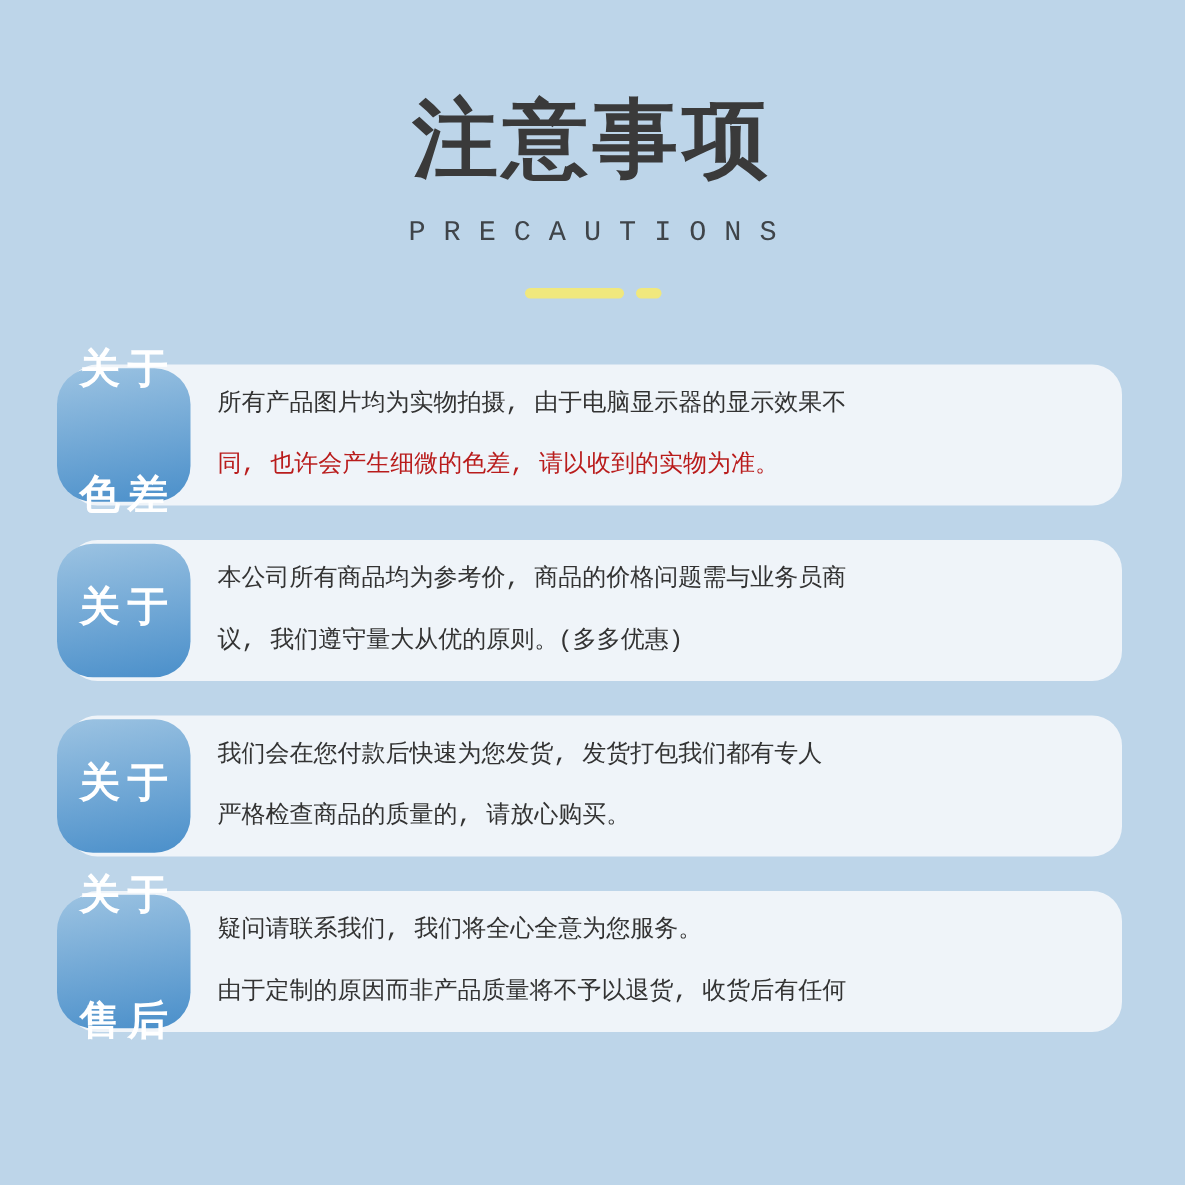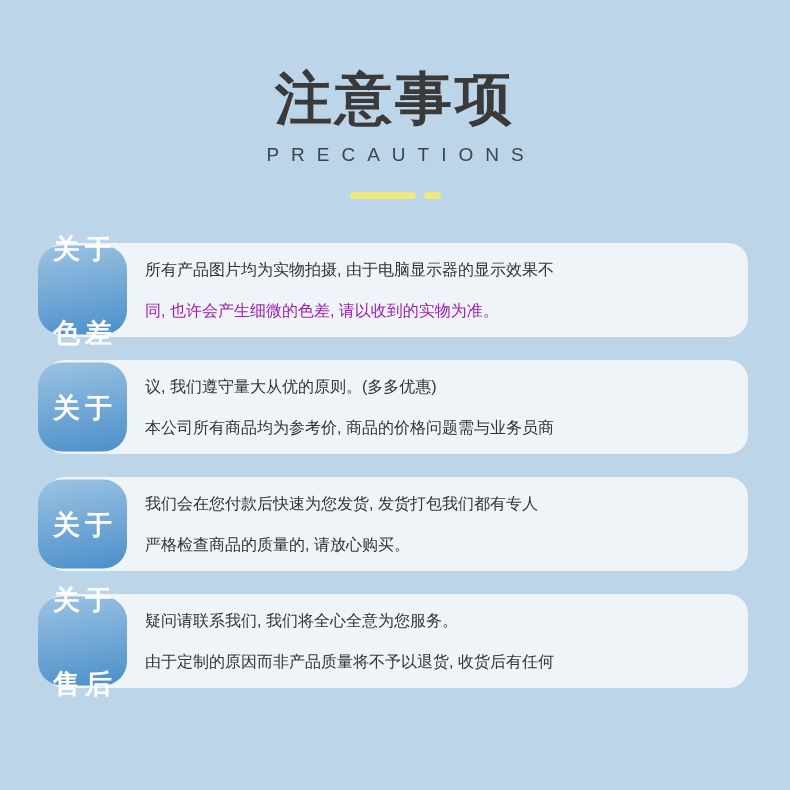--- a/index.html
+++ b/index.html
@@ -2,21 +2,21 @@
 <html><head>
 <meta charset="utf-8">
 <style>
   * { margin: 0; padding: 0; box-sizing: border-box; }
   html, body { width: 790px; height: 790px; }
   body {
     background: #bdd5e9;
     font-family: "Liberation Sans", sans-serif;
     overflow: hidden;
   }
-  .page { width: 790px; height: 790px; position: relative; }
+  .page { width: 790px; height: 790px; position: relative; font-family: Liberation Mono, monospace; }
 
   
   .header { padding-top: 70px; text-align: center; }
   .title {
     font-size: 57px;
     font-weight: 800;
     color: #3a3a3a;
     letter-spacing: 3px;
     line-height: 1.0;
   }
@@ -101,32 +101,32 @@
       <span class="dash dash-long" style="background: rgb(240, 232, 125);"></span>
       <span class="dash dash-short" style="background: rgb(240, 232, 125);"></span>
     </div>
   </div>
 
   <div class="rows">
 
     <div class="row">
       <div class="card" style="background: rgb(239, 244, 249);">
         <p style="color: rgb(51, 51, 51);">所有产品图片均为实物拍摄, 由于电脑显示器的显示效果不</p>
-        <p style="color: #a21caf;">同, 也许会产生细微的色差, 请以收到的实物为准。</p>
+        <p style="color: #b91c1c;">同, 也许会产生细微的色差, 请以收到的实物为准。</p>
       </div>
       <div class="badge" style="background: linear-gradient(170deg, rgb(156, 195, 226) 0%, rgb(74, 143, 202) 100%);">
         <span>关于</span>
         <span>色差</span>
       </div>
     </div>
 
     <div class="row">
       <div class="card" style="background: rgb(239, 244, 249);">
+        <p style="color: rgb(51, 51, 51);">本公司所有商品均为参考价, 商品的价格问题需与业务员商</p>
         <p style="color: rgb(51, 51, 51);">议, 我们遵守量大从优的原则。(多多优惠)</p>
-        <p style="color: rgb(51, 51, 51);">本公司所有商品均为参考价, 商品的价格问题需与业务员商</p>
       </div>
       <div class="badge" style="background: linear-gradient(170deg, rgb(156, 195, 226) 0%, rgb(74, 143, 202) 100%);">
         <span>关于</span>
       </div>
     </div>
 
     <div class="row">
       <div class="card" style="background: rgb(239, 244, 249);">
         <p style="color: rgb(51, 51, 51);">我们会在您付款后快速为您发货, 发货打包我们都有专人</p>
         <p style="color: rgb(51, 51, 51);">严格检查商品的质量的, 请放心购买。</p>

